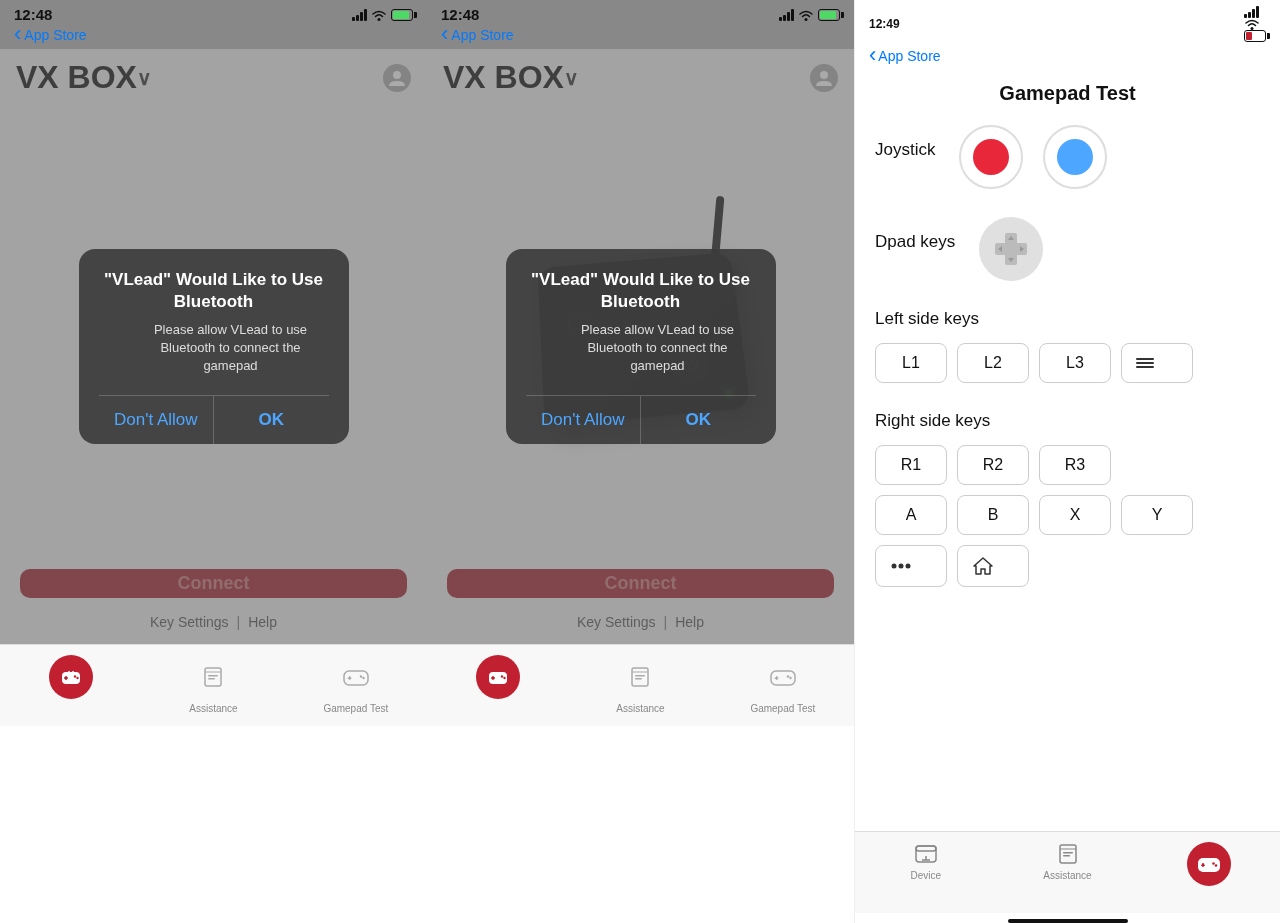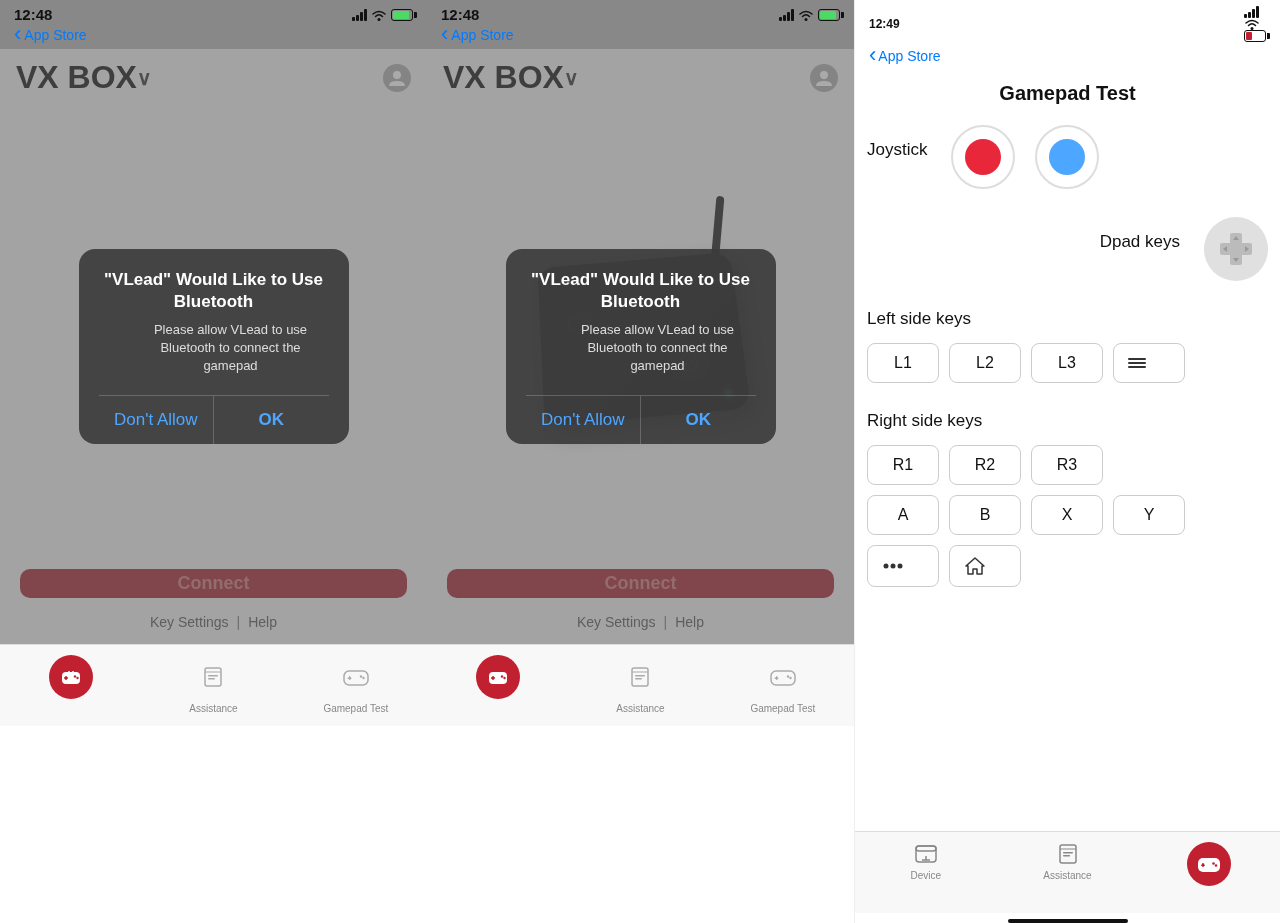--- a/index.html
+++ b/index.html
@@ -347,21 +347,21 @@
     .gp-title {
       font-size: 20px;
       font-weight: 700;
       text-align: center;
       padding: 10px 20px 20px;
       color: #111;
     }
 
     .gp-content {
       flex: 1;
-      padding: 0 12px;
+      padding: 0 20px;
       overflow-y: auto;
     }
 
     .gp-section {
       margin-bottom: 28px;
     }
     .gp-section-label {
       font-size: 17px;
       font-weight: 400;
       color: #111;
@@ -732,21 +732,21 @@
             <div class="joystick-dot red"></div>
           </div>
           <div class="joystick-circle">
             <div class="joystick-dot blue"></div>
           </div>
         </div>
       </div>
     </div>
 
     <div class="gp-section">
-      <div style="display:flex;align-items:center;gap:24px;justify-content:flex-end;">
+      <div style="display:flex;align-items:center;gap:24px;">
         <span class="gp-section-label">Dpad keys</span>
         <div class="dpad-icon">
           <svg width="40" height="40" viewBox="0 0 40 40">
 
             <rect x="14" y="4" width="12" height="12" rx="2" fill="#bbb"></rect>
             <rect x="14" y="24" width="12" height="12" rx="2" fill="#bbb"></rect>
             <rect x="4" y="14" width="12" height="12" rx="2" fill="#bbb"></rect>
             <rect x="24" y="14" width="12" height="12" rx="2" fill="#bbb"></rect>
             <rect x="14" y="14" width="12" height="12" rx="2" fill="#bbb"></rect>
 

